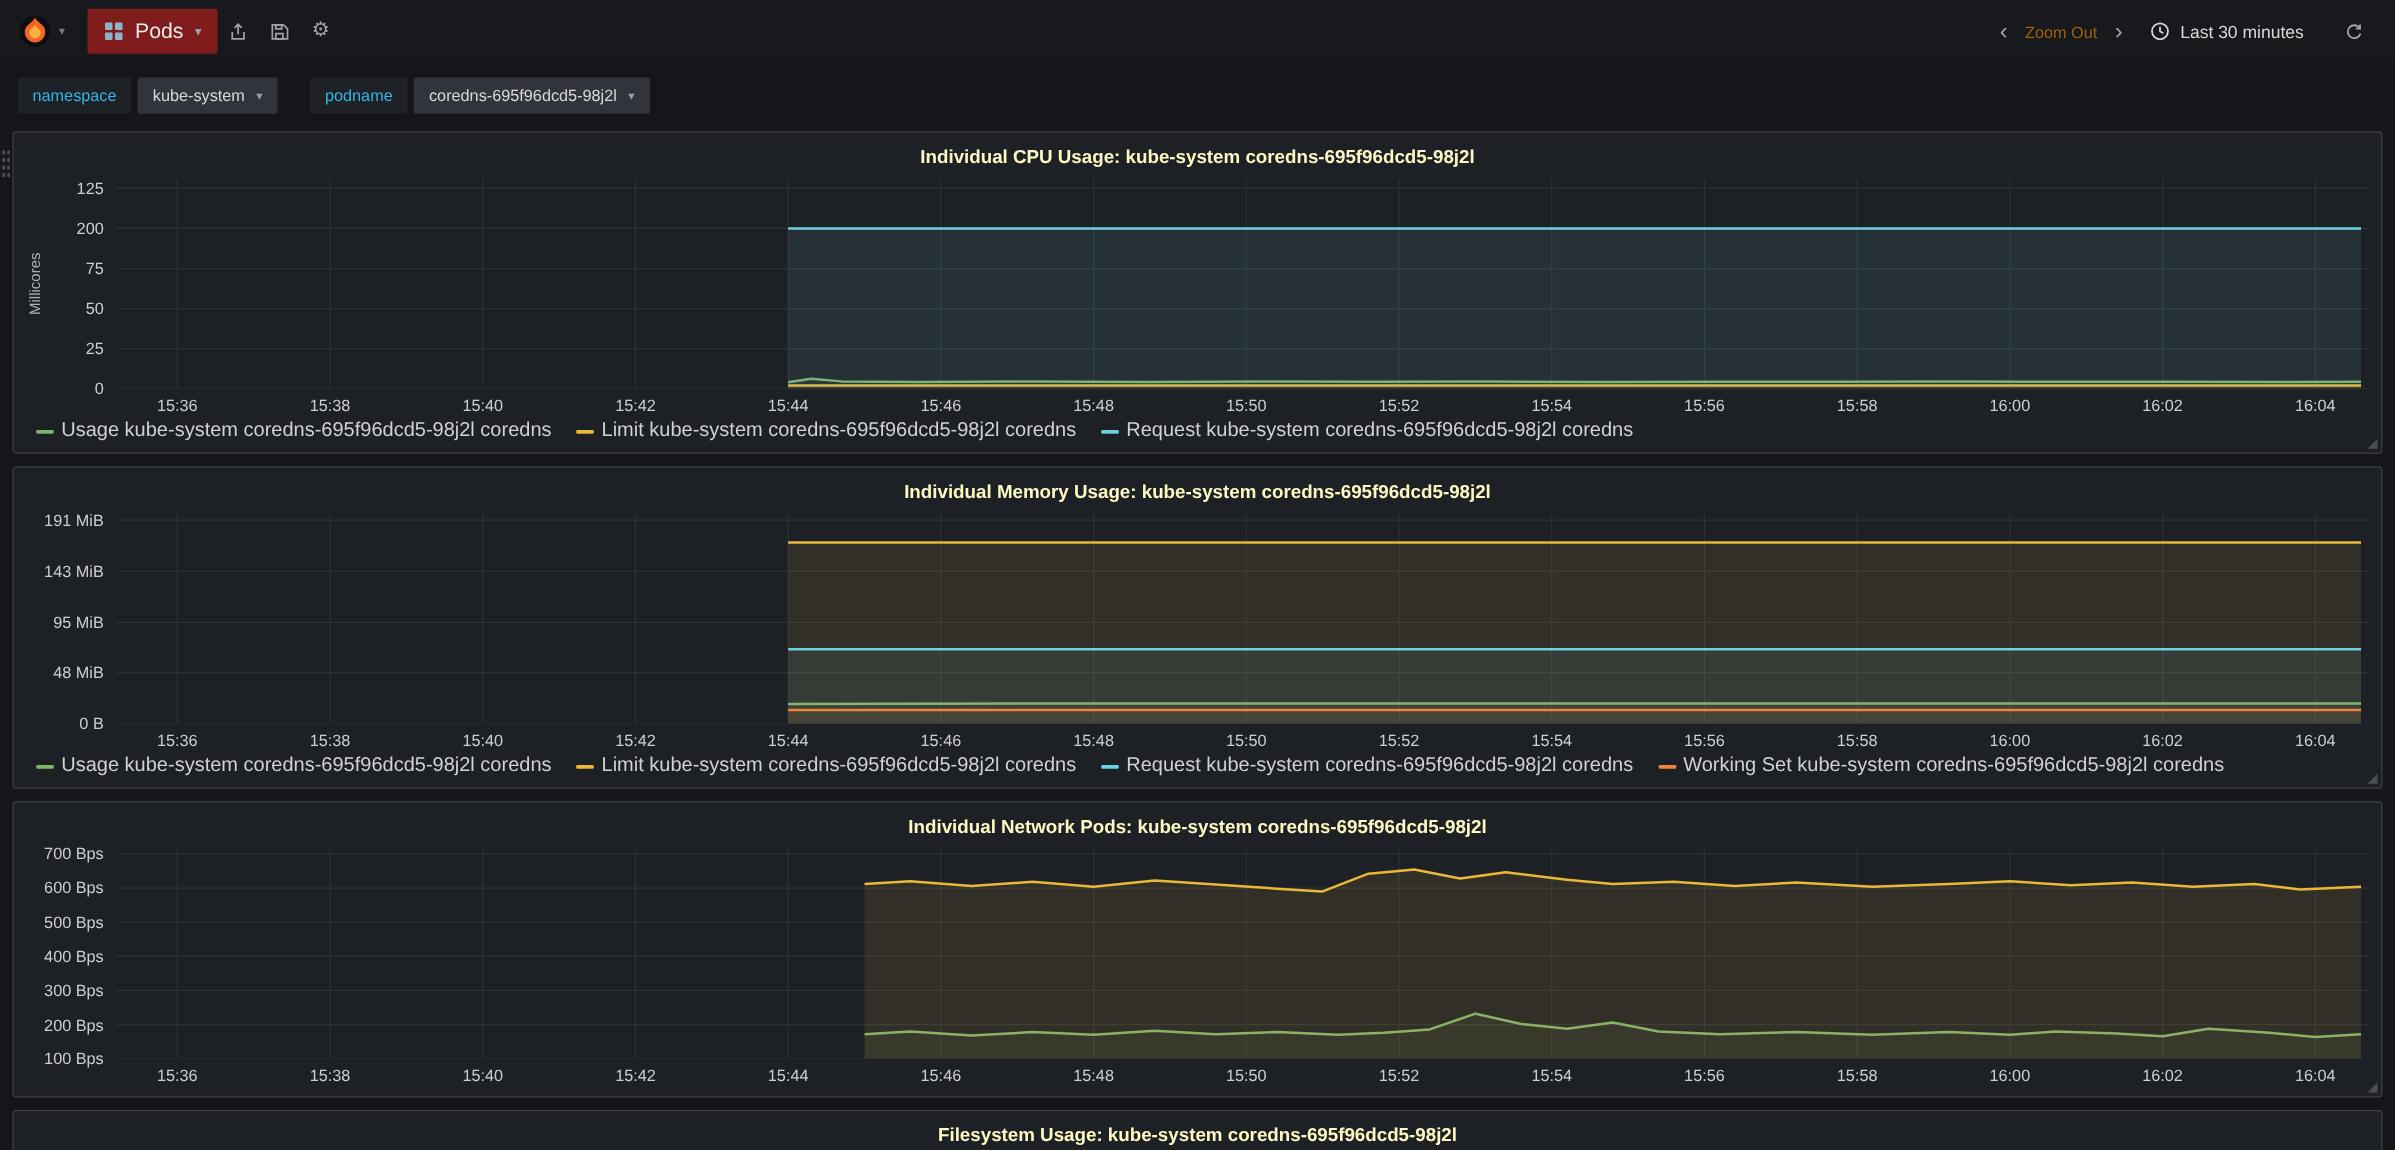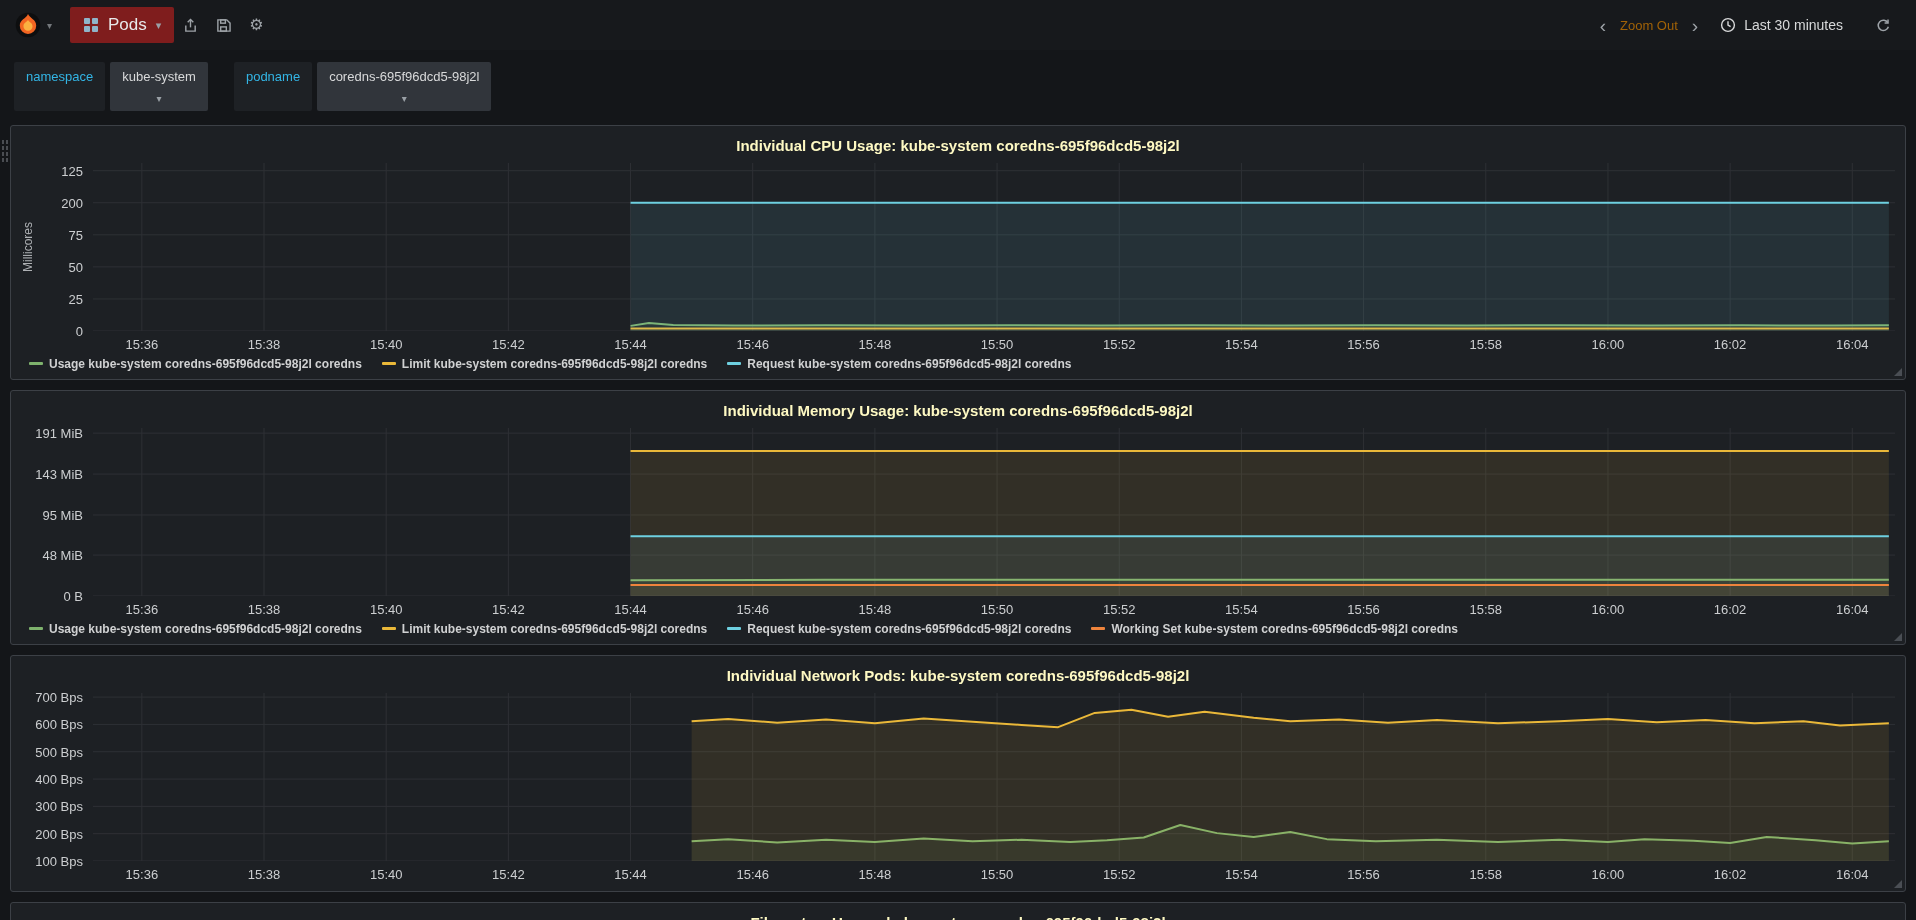--- a/index.html
+++ b/index.html
@@ -20,38 +20,38 @@
   .icon-btn svg { display:block; }
   .nav-right { display:flex; align-items:center; gap:4px; }
   .chev { background:none; border:none; color:#9ea3a8; font-size:19px; padding:2px 8px; cursor:pointer; line-height:1; }
   .zoom-out { background:none; border:none; color:#a16207; font-size:13px; cursor:pointer; padding:4px 2px; }
   .time-btn { display:flex; align-items:center; gap:8px; background:none; border:none; color:#d8d9da; font-size:14px; cursor:pointer; padding:4px 10px; }
   .refresh-btn { margin-left:10px; }
   
   .submenu { display:flex; align-items:center; gap:26px; padding:12px 14px 14px; }
   .var-group { display:flex; gap:5px; }
   .var-label { background:#1e2125; color:#33b5e5; font-size:13px; padding:7px 12px; border-radius:2px; cursor:default; }
-  .var-value { background:#31353b; color:#d8d9da; font-size:13px; padding:7px 12px; border-radius:2px; display:flex; align-items:center; gap:9px; cursor:pointer;flex-direction:column; }
+  .var-value { background:#31353b; color:#d8d9da; font-size:13px; padding:7px 12px; border-radius:2px; display:flex; align-items:center; gap:9px; cursor:pointer; }
   .var-value .caret { color:#9aa0a6; font-size:10px; }
   
   .dash { padding:0 10px; position:relative; }
   .row-drag { position:absolute; left:1px; top:14px; width:7px; height:24px; cursor:grab;
     background-image:radial-gradient(#4a4d52 1.2px, transparent 1.3px); background-size:4px 6px; }
   .panel { background:#1d2024; border:1px solid #3c4046; border-radius:3px; margin-bottom:10px; position:relative; padding:6px 10px 8px; }
   .panel-title { margin:0; text-align:center; font-size:15px; font-weight:bold; color:#fef9c3; padding:5px 0 9px; cursor:pointer; }
   .chart-grid { display:grid; grid-template-columns:16px 56px 1fr; grid-template-rows:168px 22px;
     grid-template-areas:"ylab yticks plot" ". . xticks"; }
   .axis-label { grid-area:ylab; writing-mode:vertical-rl; transform:rotate(180deg); text-align:center; font-size:12px; color:#aeb1b4; }
   .yticks { grid-area:yticks; position:relative; }
   .ytick { position:absolute; right:10px; transform:translateY(-50%); font-size:13px; color:#ccced0; white-space:nowrap; }
   .plot { grid-area:plot; position:relative; }
   .plot svg { position:absolute; inset:0; }
   .xticks { grid-area:xticks; position:relative; }
   .xtick { position:absolute; top:6px; transform:translateX(-50%); font-size:13px; color:#ccced0; }
-  .legend { display:flex; flex-wrap:wrap; gap:4px 20px; padding:3px 0 0 8px; font-size:12px; color:#d0d1d2; align-items:center; min-height:18px;font-weight:bold; }
+  .legend { display:flex; flex-wrap:wrap; gap:4px 20px; padding:3px 0 0 8px; font-size:16px; color:#d0d1d2; align-items:center; min-height:18px; }
   .legend-item { display:inline-flex; align-items:center; gap:6px; cursor:pointer; }
   .swatch { width:14px; height:3px; border-radius:1px; display:inline-block; }
   .resize-handle { position:absolute; right:3px; bottom:3px; width:0; height:0;
     border-left:8px solid transparent; border-bottom:8px solid #5a5e64; opacity:.75; cursor:nwse-resize; }
 </style>
 </head>
 <body>
 
 <header class="navbar">
   <div class="nav-left">

